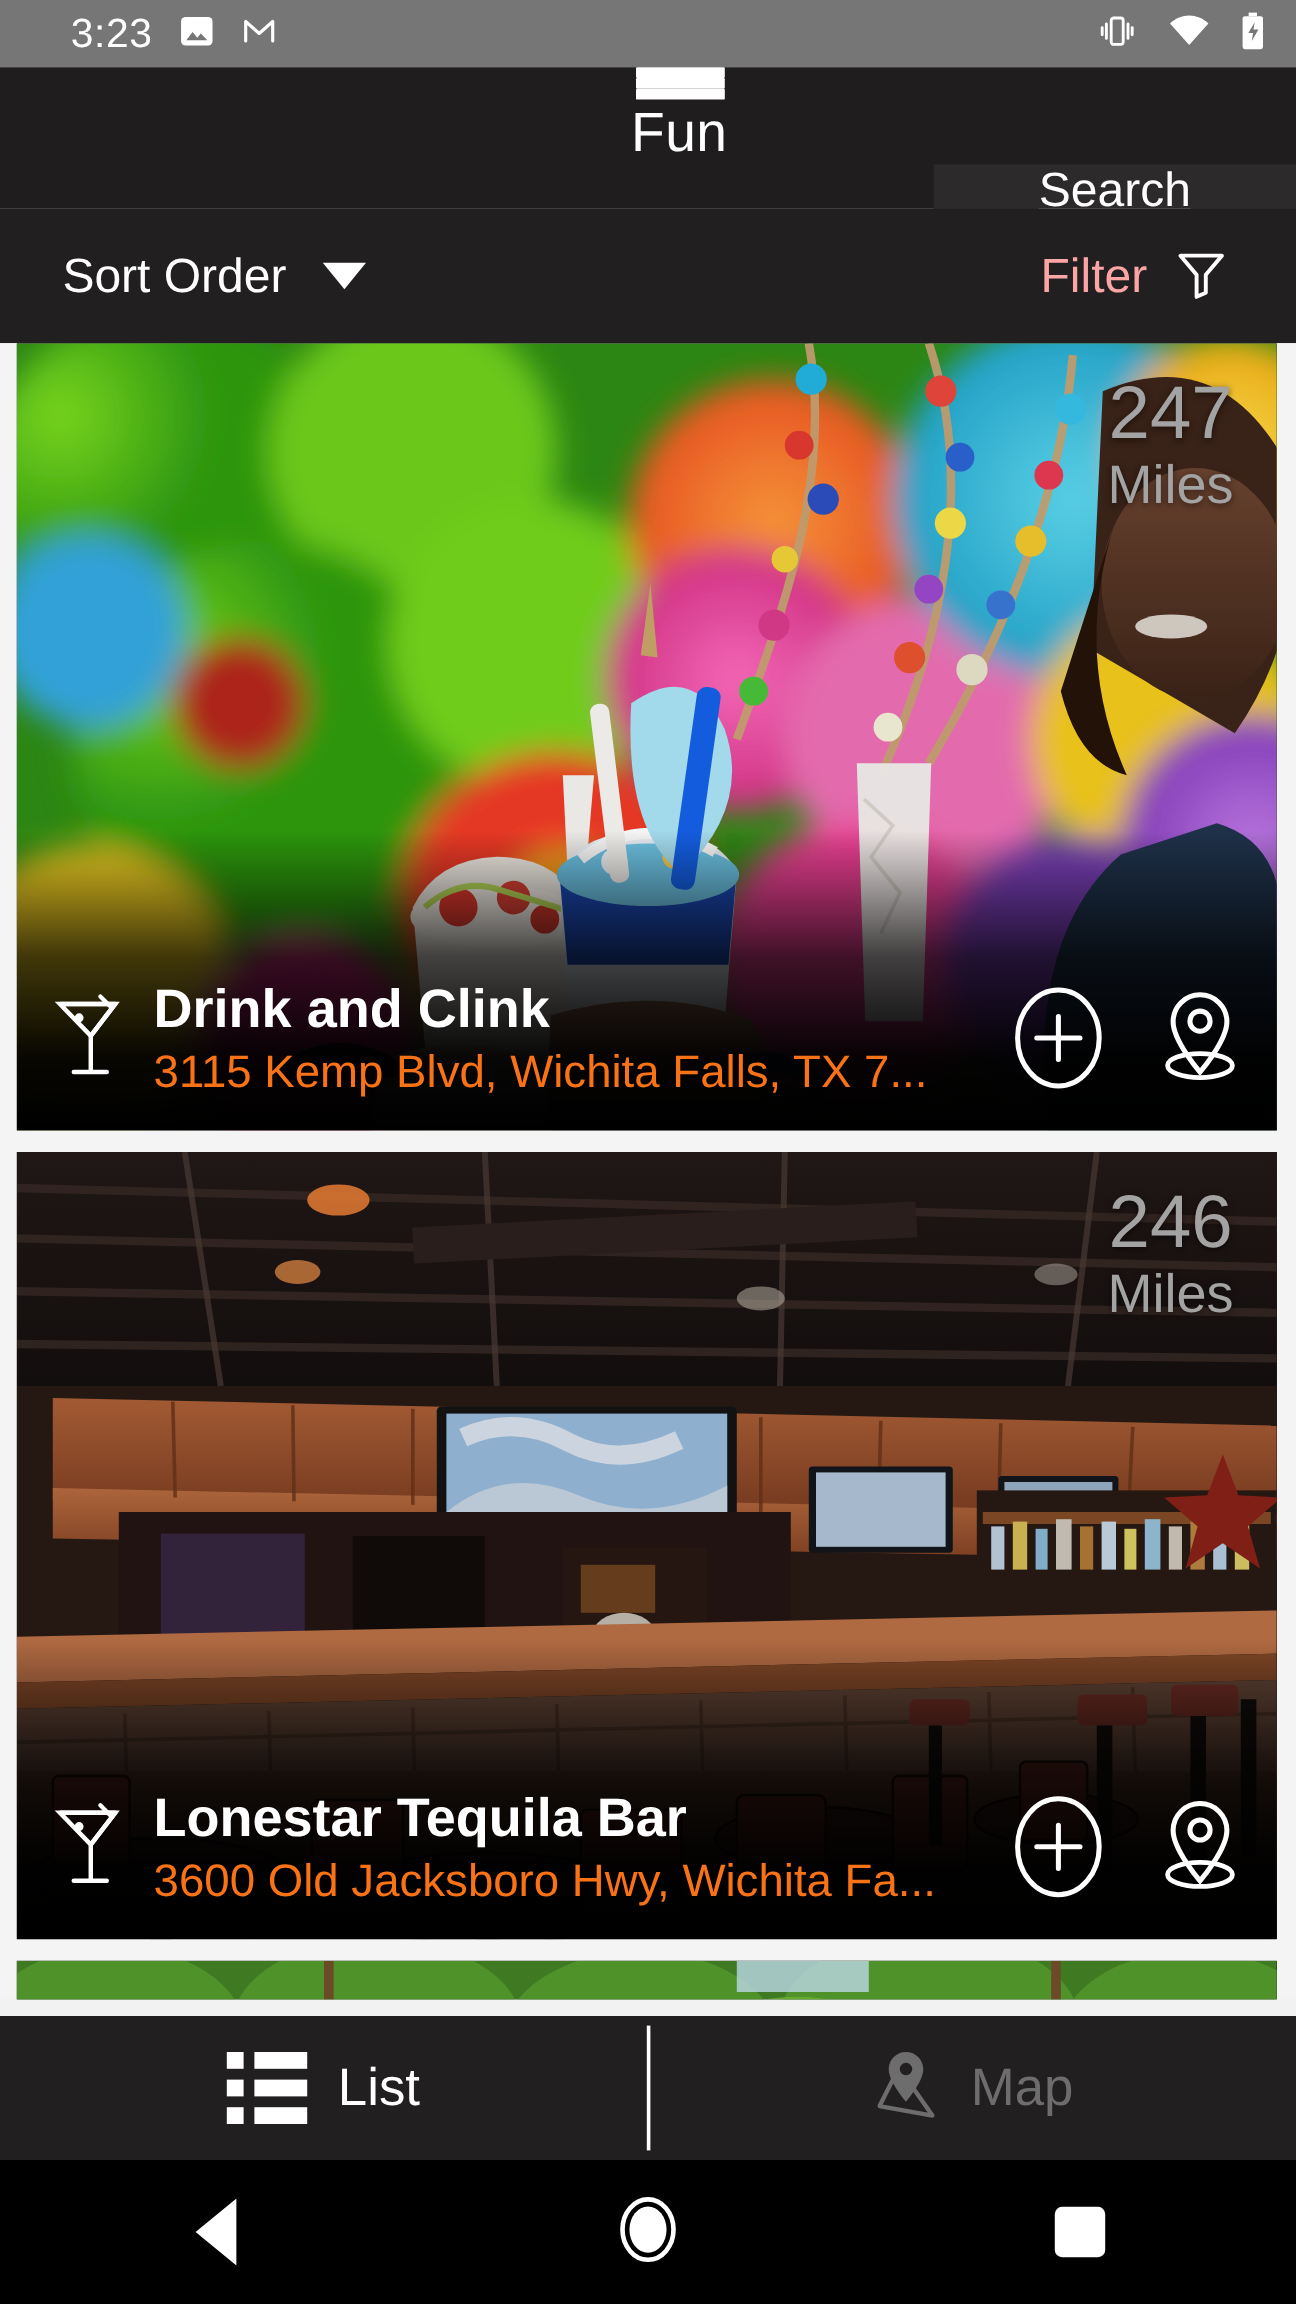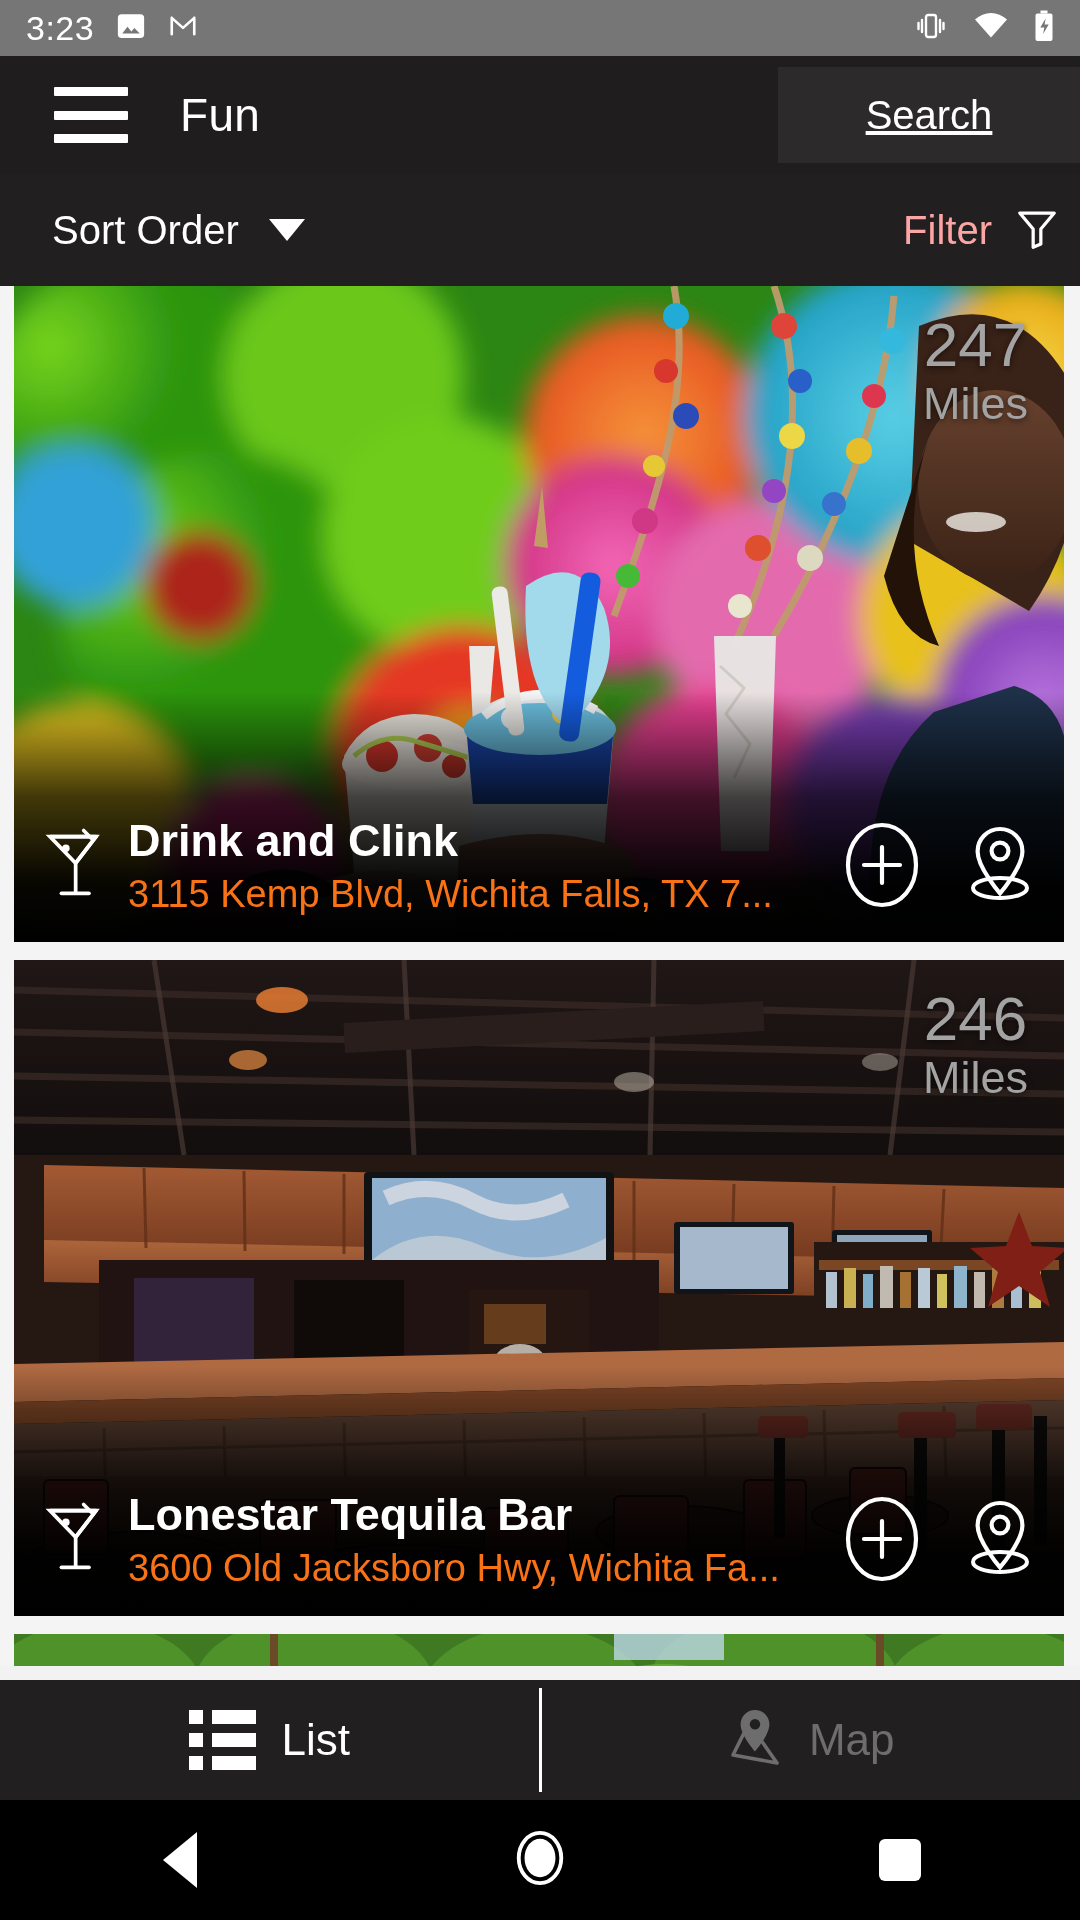--- a/index.html
+++ b/index.html
@@ -18,31 +18,31 @@
 
   
   .statusbar{
     position:absolute; top:0; left:0;
     width:1080px; height:56px;
     background:#767676;
     display:flex; align-items:center;
     padding:0 26px;
     color:#fff;
   }
-  .status-left{ display:flex; align-items:center; gap:22px; }
+  .status-left{ display:flex; align-items:center; gap:22px;margin-left:33px; }
   .clock{ font-size:34px; font-weight:400; letter-spacing:.5px; line-height:1; }
   .status-right{ margin-left:auto; display:flex; align-items:center; gap:26px; }
   .si{ display:block; }
 
   
   .appbar{
     position:absolute; top:56px; left:0;
     width:1080px; height:118px;
     background:#1f1d1d;
-    display:flex; align-items:center;
+    display:flex; align-items:center;flex-direction:column;
   }
   .hamburger{
     width:74px; height:56px;
     margin-left:54px;
     display:flex; flex-direction:column; justify-content:space-between;
     cursor:pointer;
   }
   .hamburger i{ display:block; height:9px; background:#fff; border-radius:1px; }
   .app-title{
     margin-left:52px;
@@ -57,21 +57,21 @@
     cursor:pointer;
     text-decoration:underline;
   }
 
   
   .sortbar{
     position:absolute; top:174px; left:0;
     width:1080px; height:112px;
     background:#211f1f;
     display:flex; 
-    padding:0 20px 0 52px;
+    padding:0 56px 0 52px;
   }
   .sort-group{ display:flex; align-items:center; gap:30px; cursor:pointer; }
   .sort-label{ color:#fff; font-size:40px; }
   .caret{
     width:0;height:0;
     border-left:18px solid transparent;
     border-right:18px solid transparent;
     border-top:22px solid #fff;
   }
   .filter-group{ margin-left:auto; display:flex; align-items:center; gap:22px; cursor:pointer; }

